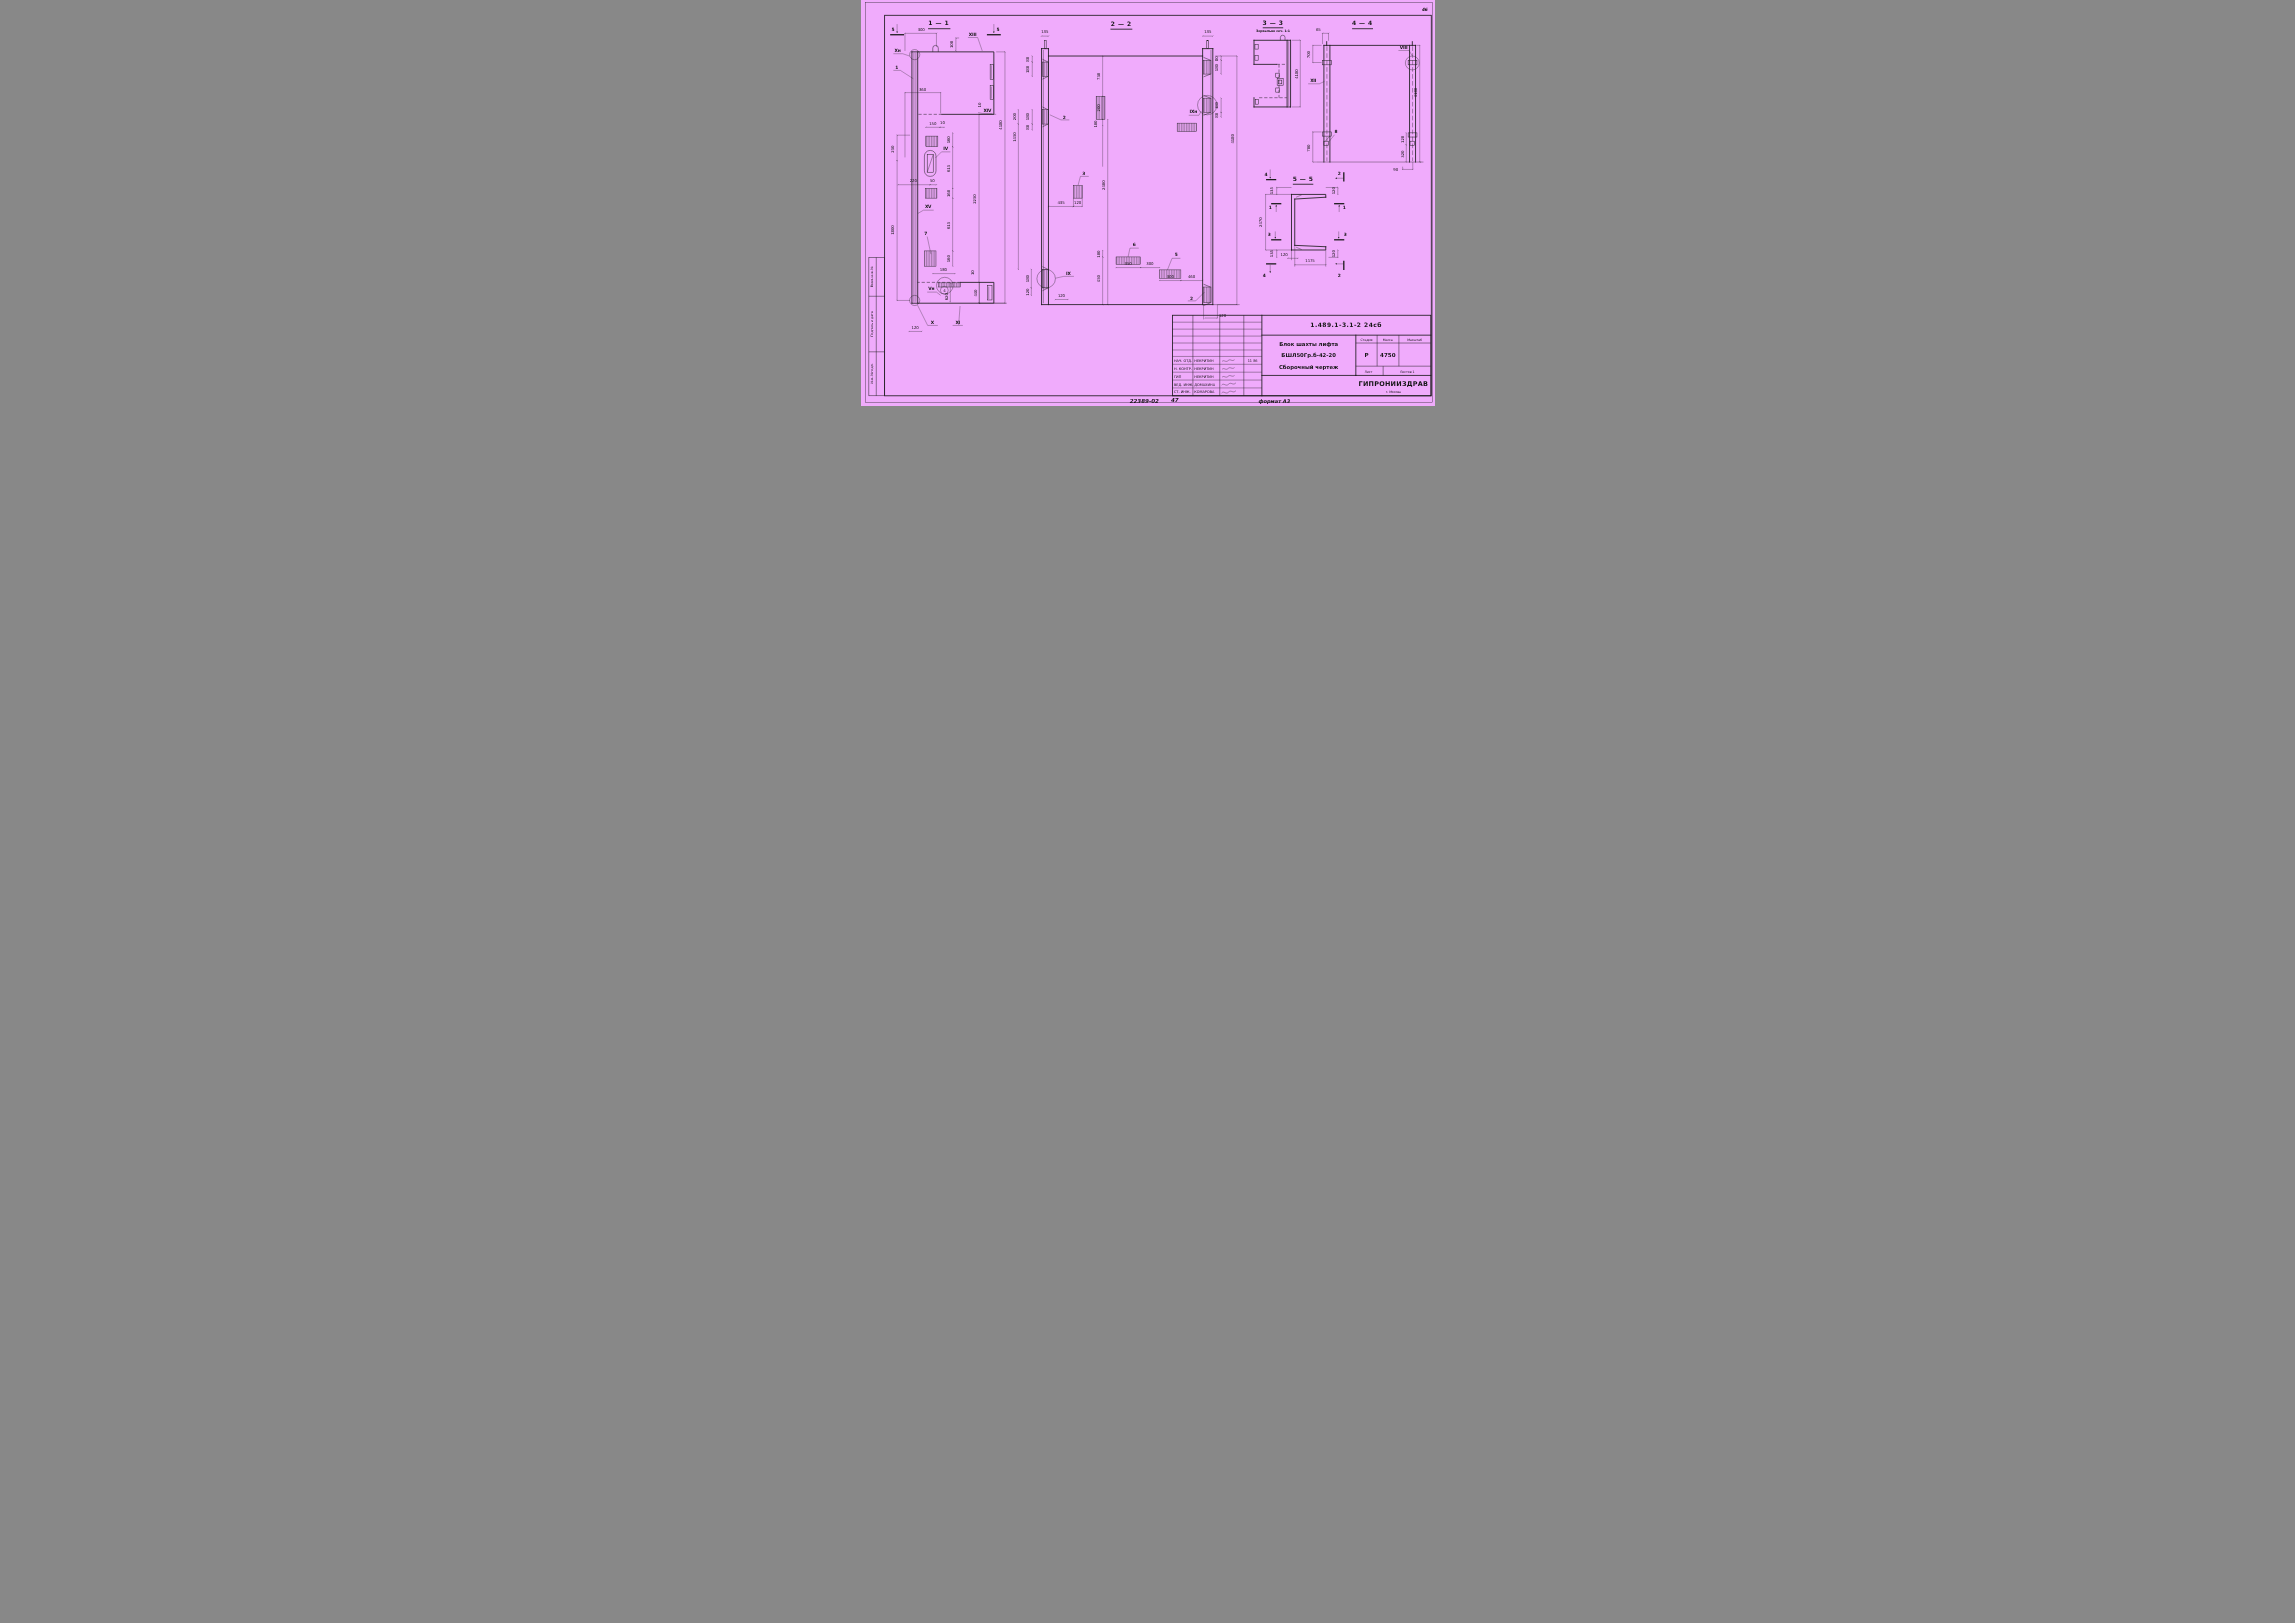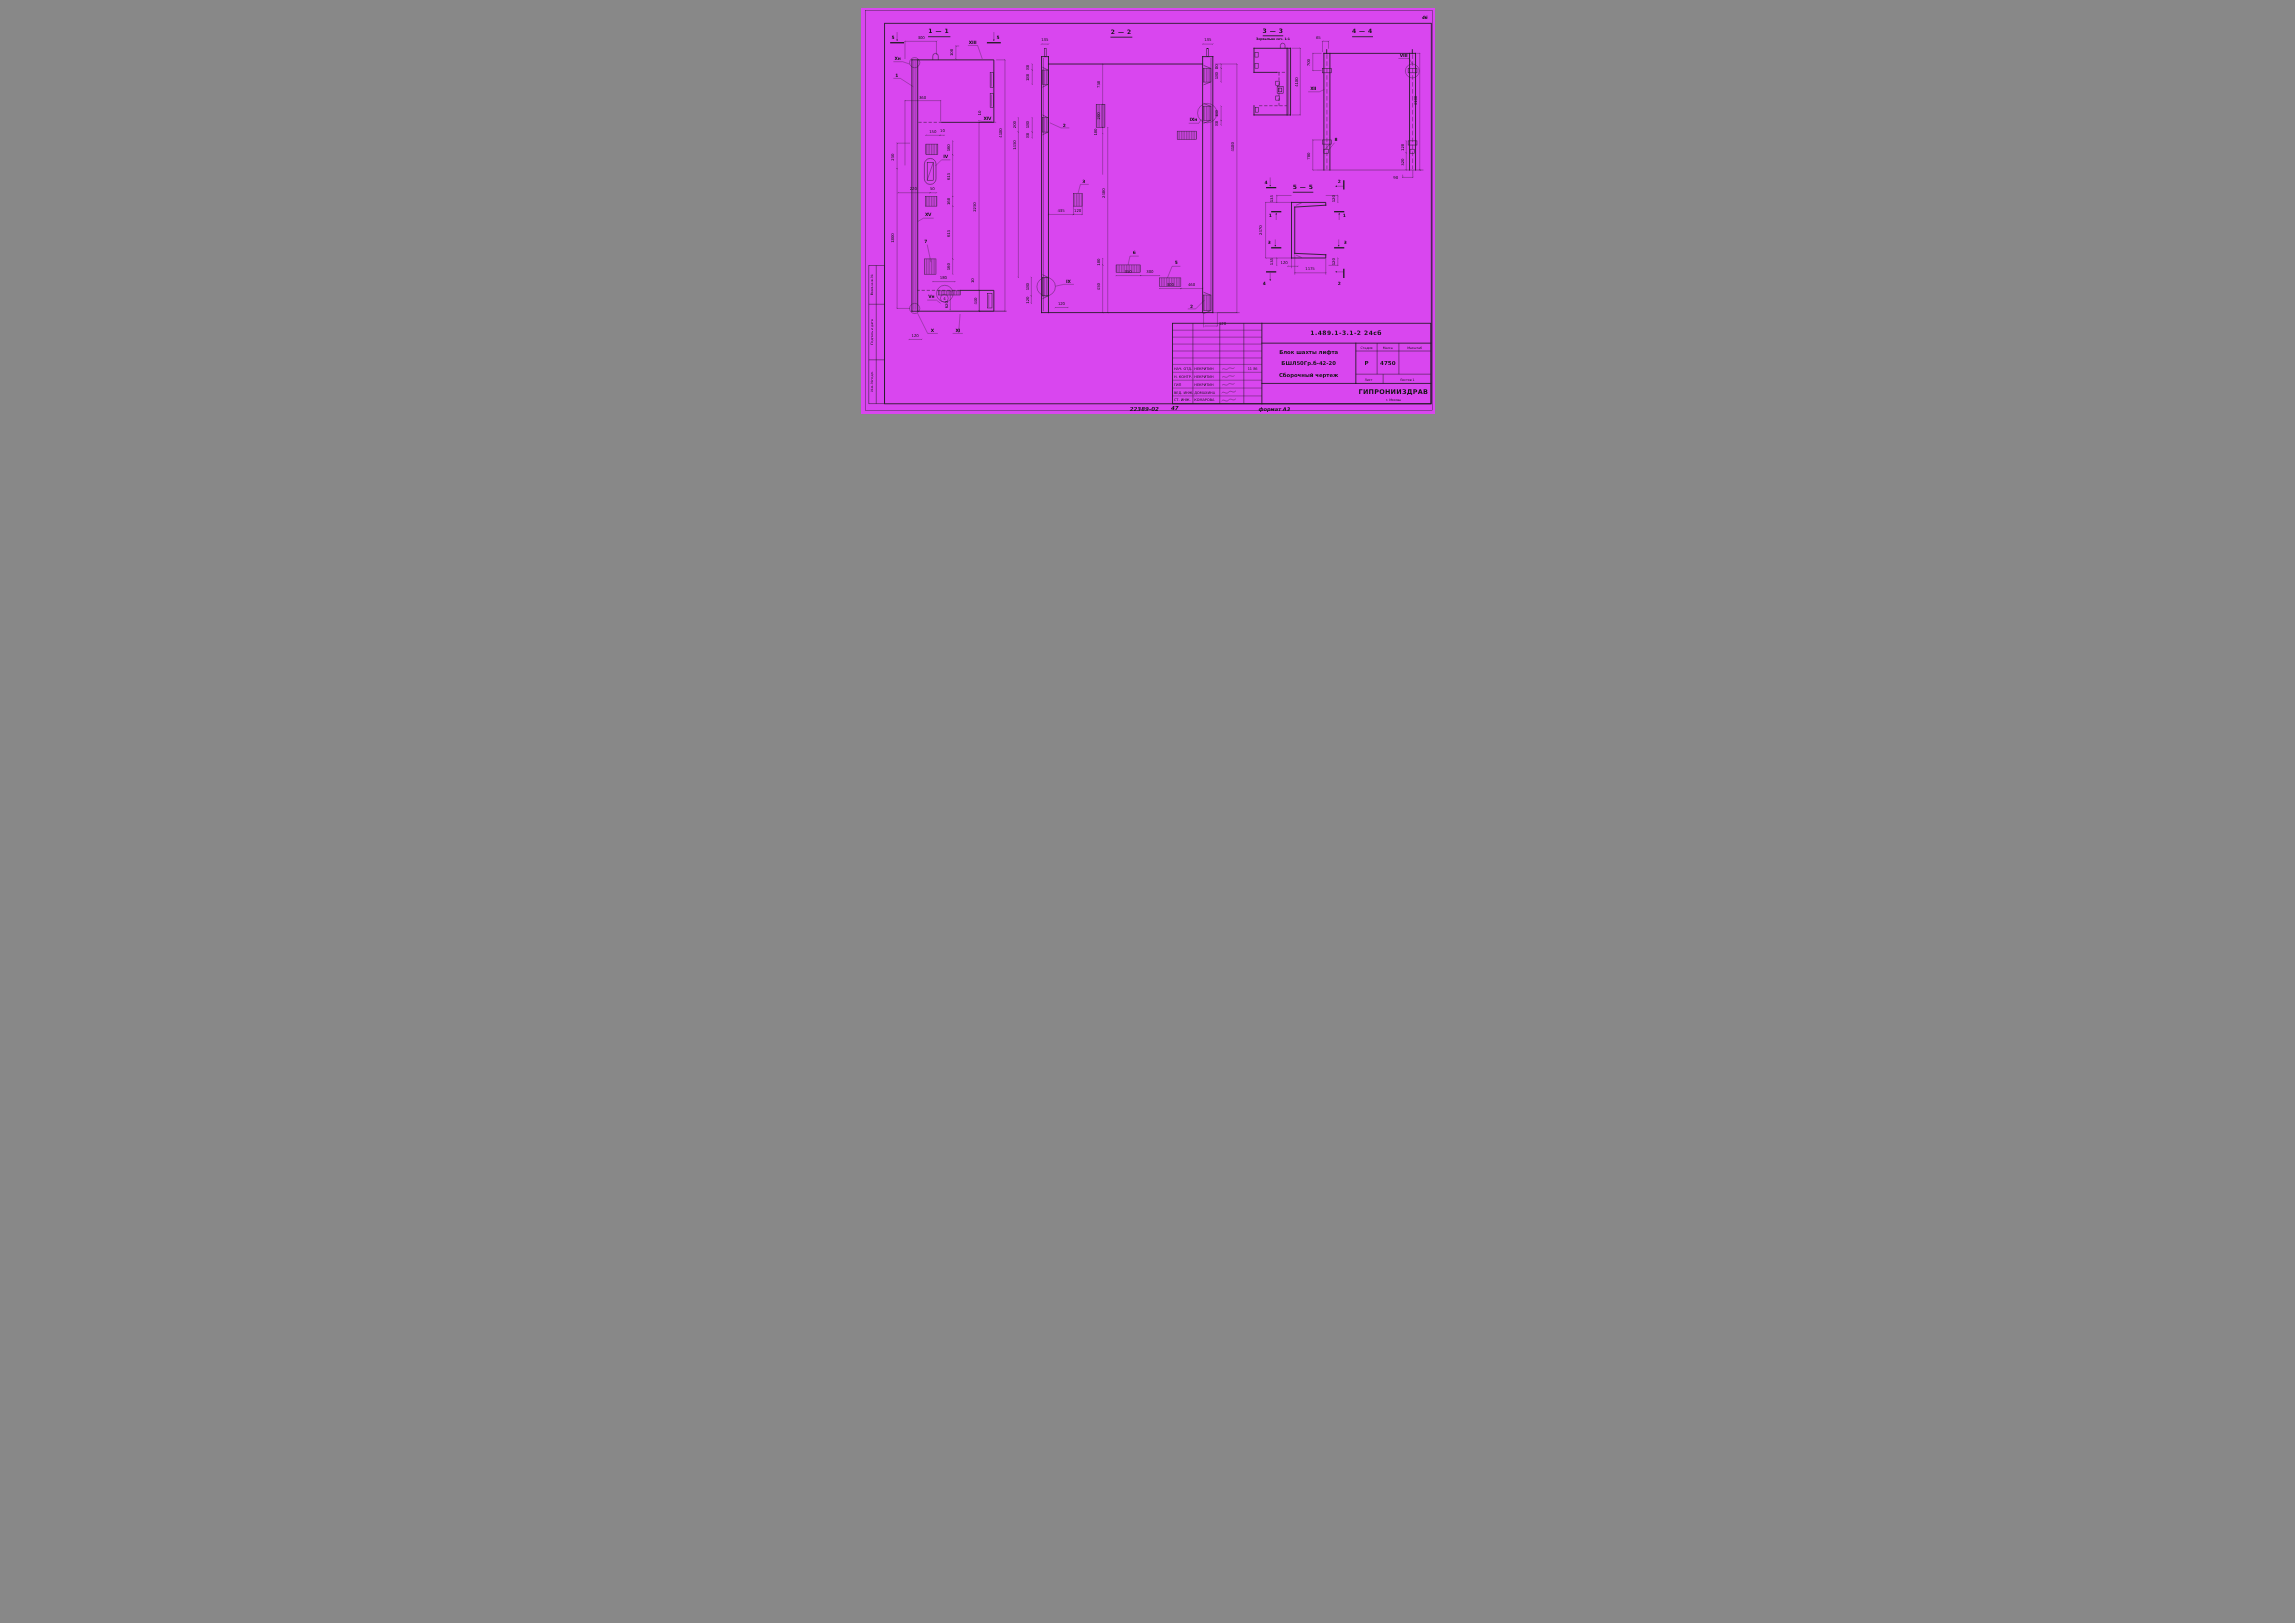--- a/index.html
+++ b/index.html
@@ -1,16 +1,16 @@
 <!DOCTYPE html>
 <html style="font-size:7.4px"><head>
 <meta charset="utf-8">
 <style>
   html,body{margin:0;padding:0;background:#888;}
-  .sheet{position:relative;width:574px;height:406px;background:#d946ef;margin:8px auto;
+  .sheet{position:relative;width:574px;height:406px;background:#f0abfc;margin:0 auto;
          font-family:"DejaVu Sans","Liberation Sans",sans-serif;}
   svg{display:block}
   .thick{stroke:#1b1b1b;stroke-width:1.8;fill:none;stroke-linecap:square}
   .ln{stroke:#1b1b1b;stroke-width:1.05;fill:none}
   .thin{stroke:#1b1b1b;stroke-width:0.8;fill:none}
   .dim{stroke:#1b1b1b;stroke-width:0.65;fill:none}
   .dash{stroke-dasharray:7 4}
   .dash2{stroke-dasharray:10 5}
   .ct{stroke:#1b1b1b;stroke-width:2.8;fill:none}
   .plate{fill:url(#hv);stroke:#1b1b1b;stroke-width:0.9}

